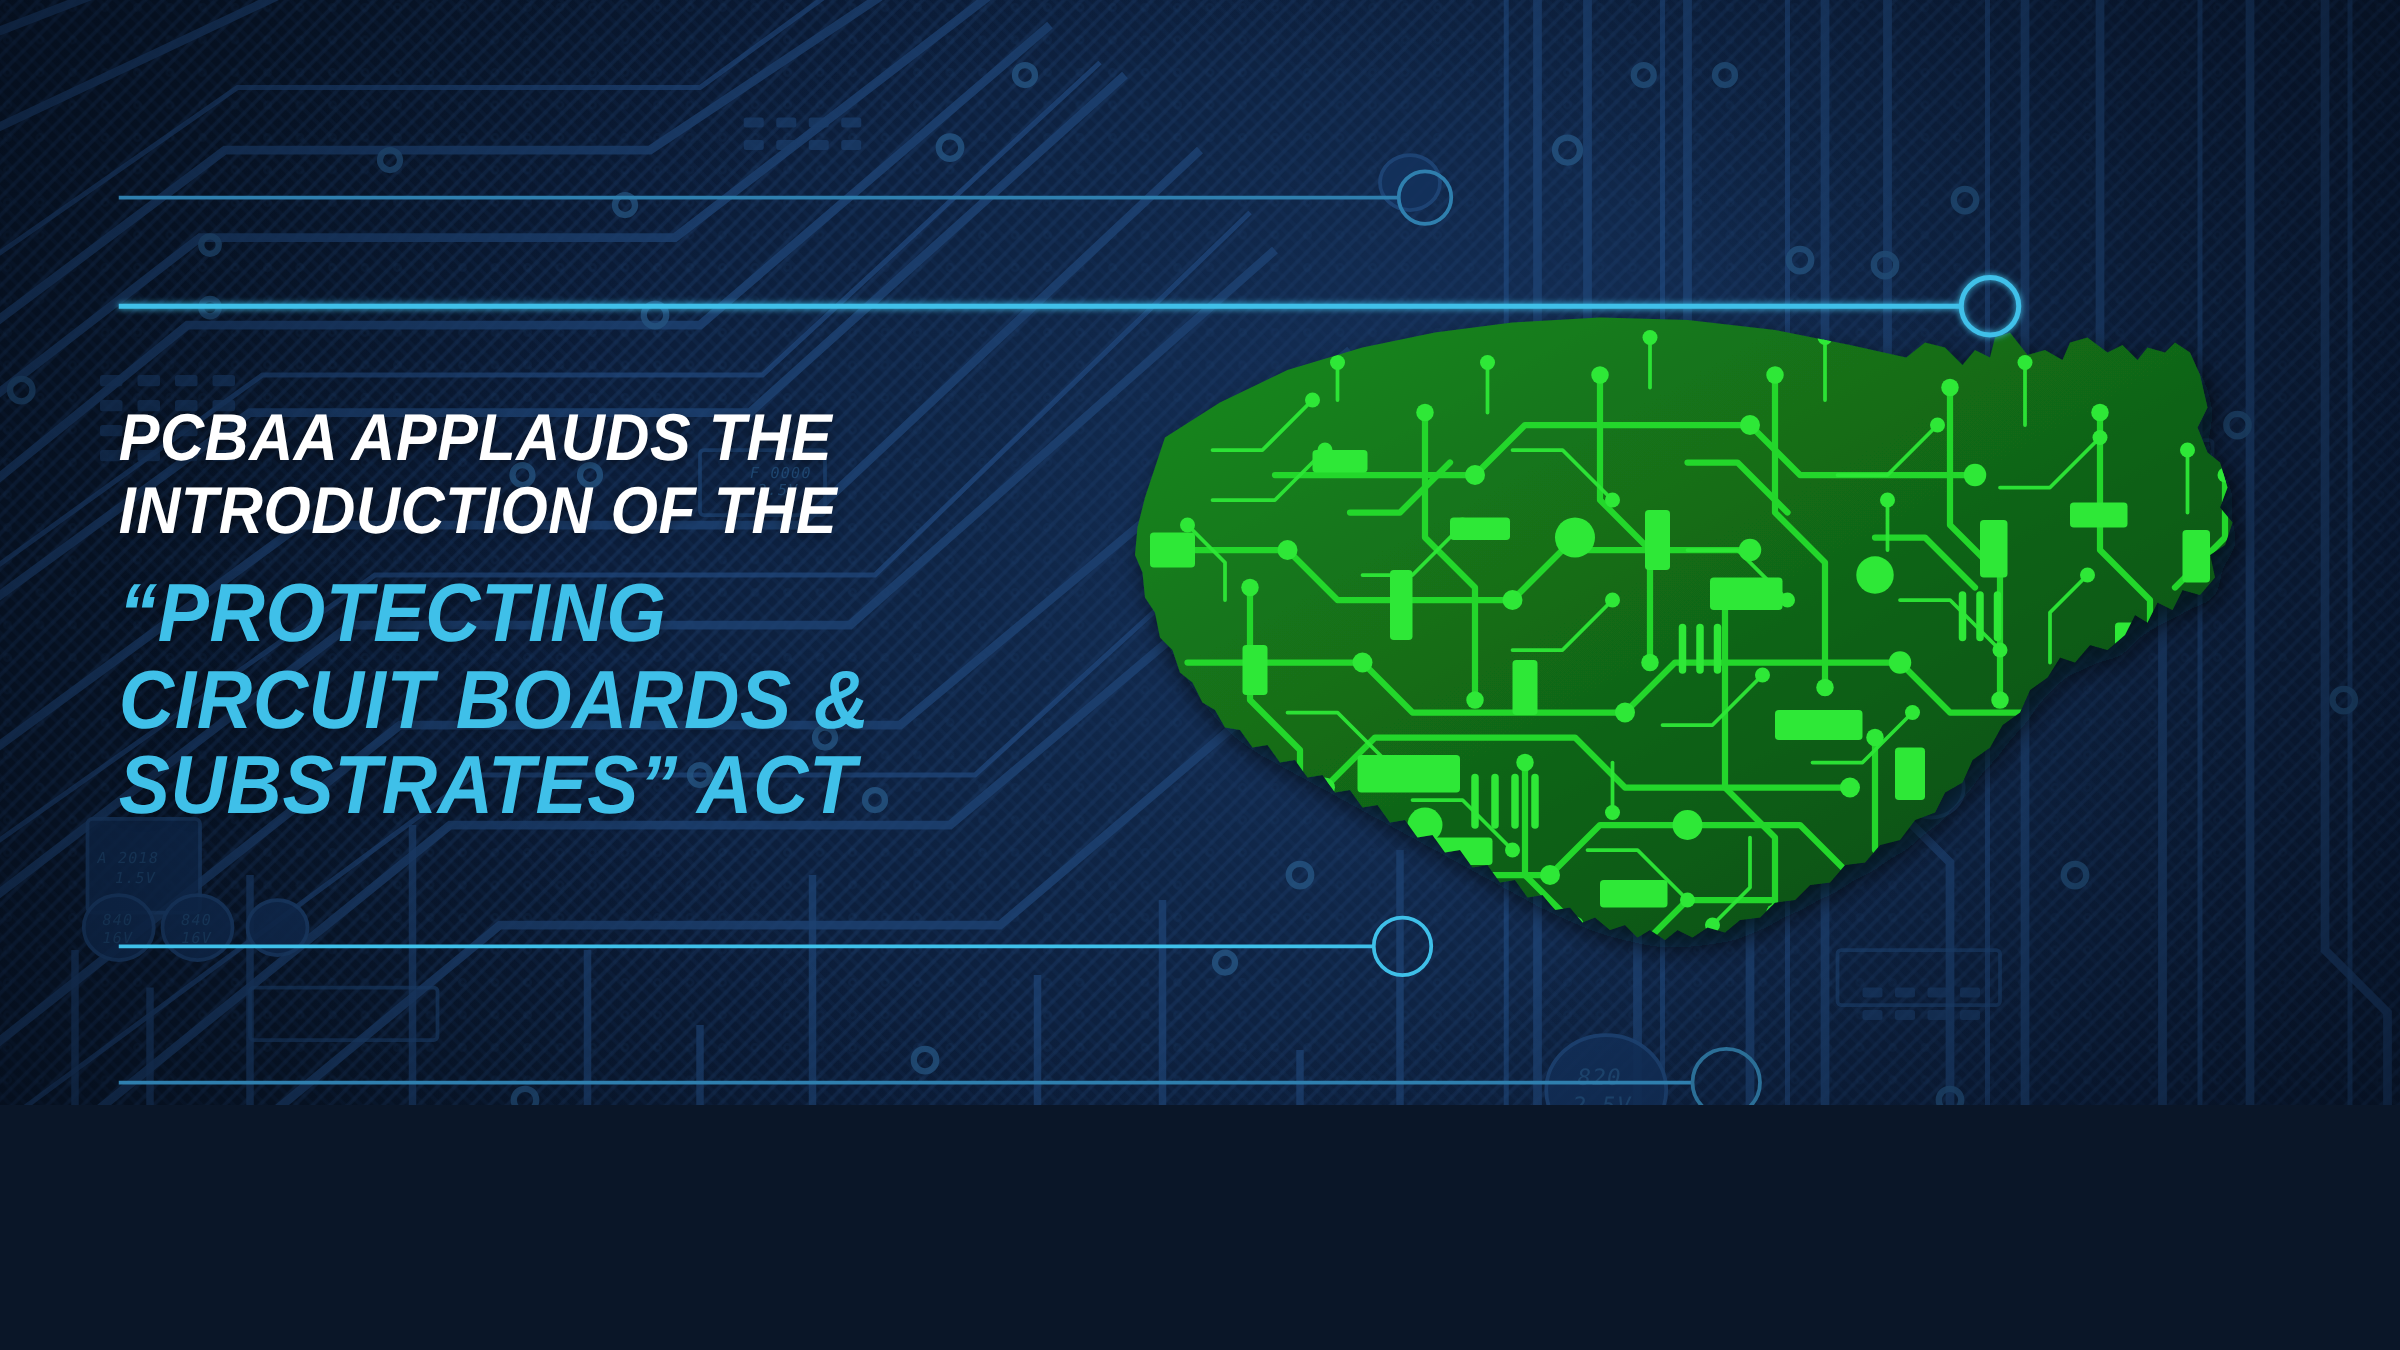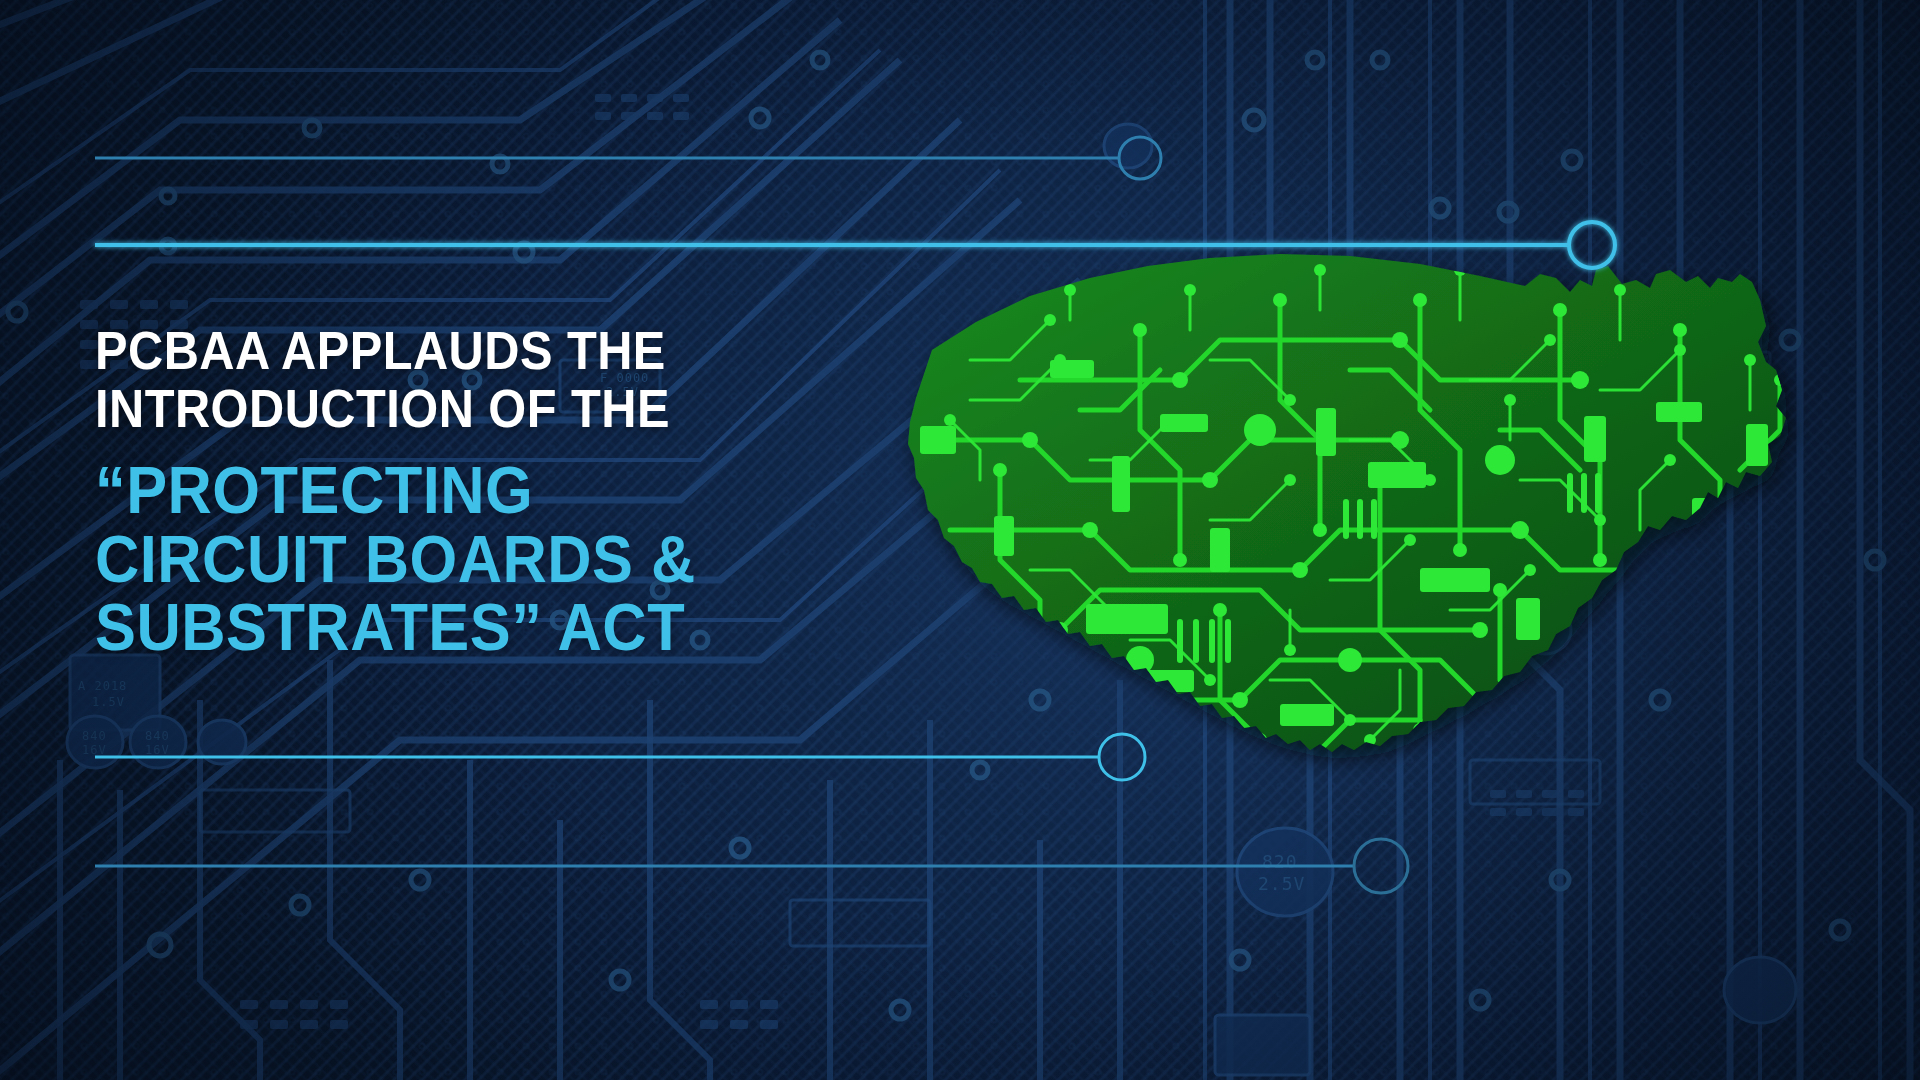--- a/index.html
+++ b/index.html
@@ -1,21 +1,22 @@
 <!DOCTYPE html>
 <html><head>
 <meta charset="utf-8">
 <title>PCBAA Graphic</title>
 <style>
   html,body{margin:0;padding:0;background:#0a1628;}
   *{box-sizing:border-box;}
   #stage{
-    position:relative;width:1920px;height:1080px;overflow:hidden;
+    position:relative;width:1920px;height:884px;overflow:hidden;
     background:#0d1f3c;
     font-family:"Liberation Sans", sans-serif;
+    font-style:italic;
   }
   
   .bg-base{position:absolute;inset:0;
     background:
       radial-gradient(ellipse 1100px 900px at 62% 48%, #16335e 0%, #0f2546 38%, #0b1c38 68%, #081528 100%);
   }
   .bg-vignette{position:absolute;inset:0;
     background:radial-gradient(ellipse 1400px 1100px at 50% 50%, rgba(0,0,0,0) 35%, rgba(3,10,22,.55) 80%, rgba(2,7,16,.85) 100%);
   }
   .bg-svg{position:absolute;inset:0;}

